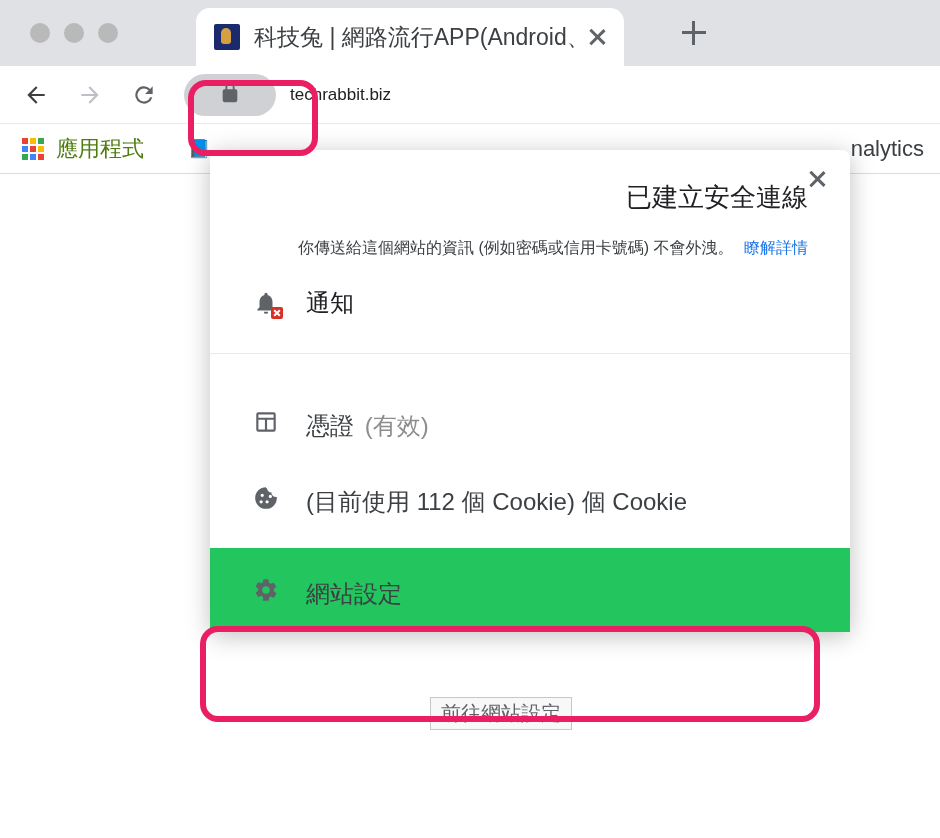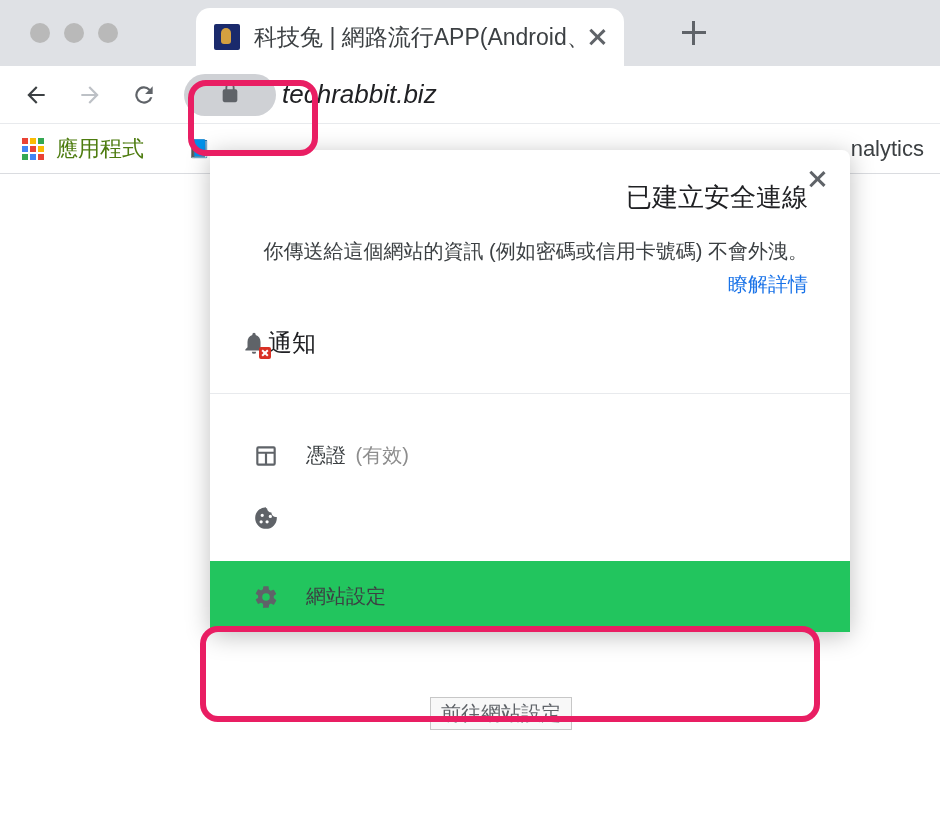--- a/index.html
+++ b/index.html
@@ -129,23 +129,23 @@
       border-radius: 22px;
       height: 42px;
       width: 92px;
       display: flex;
       align-items: center;
       justify-content: center;
       margin-right: 6px;
     }
     .lock-icon svg { width: 22px; height: 22px; }
     .url-text {
-      font-size: 26px;
+      font-size: 17px;
       color: #202124;
-      font-style: italic;
+      margin-left: 8px;
     }
     
     
     .bookmarks {
       background: #fff;
       height: 50px;
       display: flex;
       align-items: center;
       padding: 0 22px;
       gap: 12px;
@@ -198,33 +198,34 @@
     .popup-section {
       padding: 30px 42px 26px 42px;
       text-align: right;
     }
     .popup-title {
       font-size: 26px;
       color: #202124;
       margin-bottom: 20px;
     }
     .popup-desc {
-      font-size: 20px;
+      font-size: 16px;
       color: #3c4043;
       line-height: 1.65;
     }
     .learn-more {
       color: #1a73e8;
       cursor: pointer;
       margin-left: 6px;
     }
     .perm-row {
       display: flex;
       align-items: center;
-      padding: 0 42px 34px 30px;
+      padding: 0 42px 34px 42px;
+      gap: 26px;
     }
     .perm-icon { width: 28px; display:flex; align-items:center; justify-content:center; }
     .perm-label { font-size: 24px; color: #202124; flex: 1; }
     .dropdown {
       border: 1px solid #dadce0;
       border-radius: 4px;
       height: 50px;
       padding: 0 44px 0 18px;
       font-size: 22px;
       display: flex;
@@ -245,21 +246,21 @@
       background: #e8eaed;
       margin: 0;
     }
     .list-row {
       display: flex;
       align-items: center;
       gap: 26px;
       padding: 18px 42px;
       cursor: pointer;
     }
-    .list-row .perm-label { color: #3c4043; font-size: 20px; }
+    .list-row .perm-label { color: #3c4043; font-size: 24px; margin-top: 8px; }
     .list-row.cert .valid { color:#8d8d8d; }
     .list-row .list-icon { width: 28px; display:flex; align-items:center; justify-content:center; }
     .site-settings-row {
       background: #22c55e;
       padding: 22px 42px;
     }
     
     
     .hl {
       position: absolute;
@@ -405,20 +406,21 @@
       <span class="valid" style="margin-left:4px;">(有效)</span>
     </div>
   </div>
 
   <div class="list-row">
     <div class="list-icon">
       <svg viewBox="0 0 24 24" width="26" height="26">
           <path d="M12 2a10 10 0 1 0 10 10c0-.34-.02-.67-.05-1A4 4 0 0 1 17 7a4 4 0 0 1-4-4c-.33-.03-.66-.05-1-.05zM8.5 8A1.5 1.5 0 1 1 7 9.5 1.5 1.5 0 0 1 8.5 8zm-1 6A1.5 1.5 0 1 1 6 15.5 1.5 1.5 0 0 1 7.5 14zm5.5 3a1.5 1.5 0 1 1 1.5-1.5A1.5 1.5 0 0 1 13 17zm3-5a1.5 1.5 0 1 1 1.5-1.5A1.5 1.5 0 0 1 16 12z" fill="#5f6368"></path>
         </svg>
     </div>
+    <div class="perm-label">(目前使用 112 個 Cookie) 個 Cookie</div>
   </div>
 
   <div style="height:12px"></div>
 
   <div class="list-row site-settings-row">
     <div class="list-icon">
       <svg viewBox="0 0 24 24" width="26" height="26">
           <path d="M19.14 12.94a7.49 7.49 0 0 0 .05-.94 7.49 7.49 0 0 0-.05-.94l2.03-1.58a.5.5 0 0 0 .12-.64l-1.92-3.32a.5.5 0 0 0-.61-.22l-2.39.96a7.03 7.03 0 0 0-1.62-.94l-.36-2.54A.5.5 0 0 0 14 2h-4a.5.5 0 0 0-.49.42l-.36 2.54a7.03 7.03 0 0 0-1.62.94l-2.39-.96a.5.5 0 0 0-.61.22L2.61 8.48a.5.5 0 0 0 .12.64l2.03 1.58a7.49 7.49 0 0 0-.05.94 7.49 7.49 0 0 0 .05.94l-2.03 1.58a.5.5 0 0 0-.12.64l1.92 3.32a.5.5 0 0 0 .61.22l2.39-.96a7.03 7.03 0 0 0 1.62.94l.36 2.54A.5.5 0 0 0 10 22h4a.5.5 0 0 0 .49-.42l.36-2.54a7.03 7.03 0 0 0 1.62-.94l2.39.96a.5.5 0 0 0 .61-.22l1.92-3.32a.5.5 0 0 0-.12-.64zM12 15.5A3.5 3.5 0 1 1 15.5 12 3.5 3.5 0 0 1 12 15.5z" fill="#5f6368"></path>
         </svg>
     </div>

